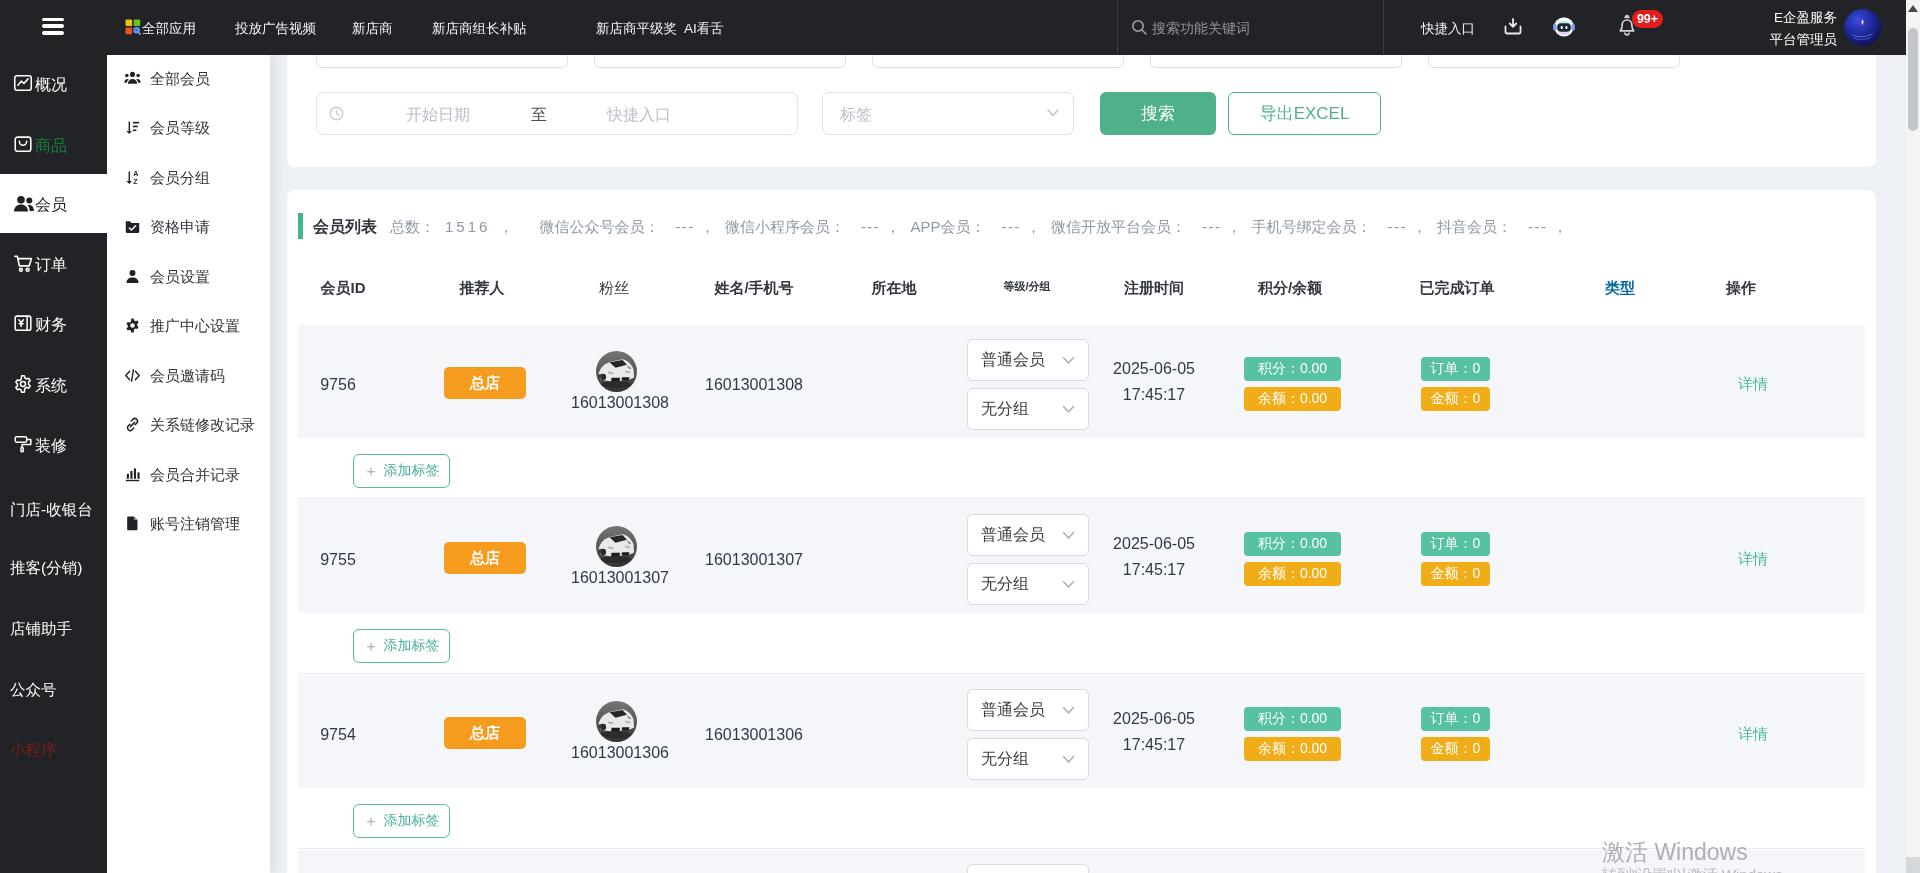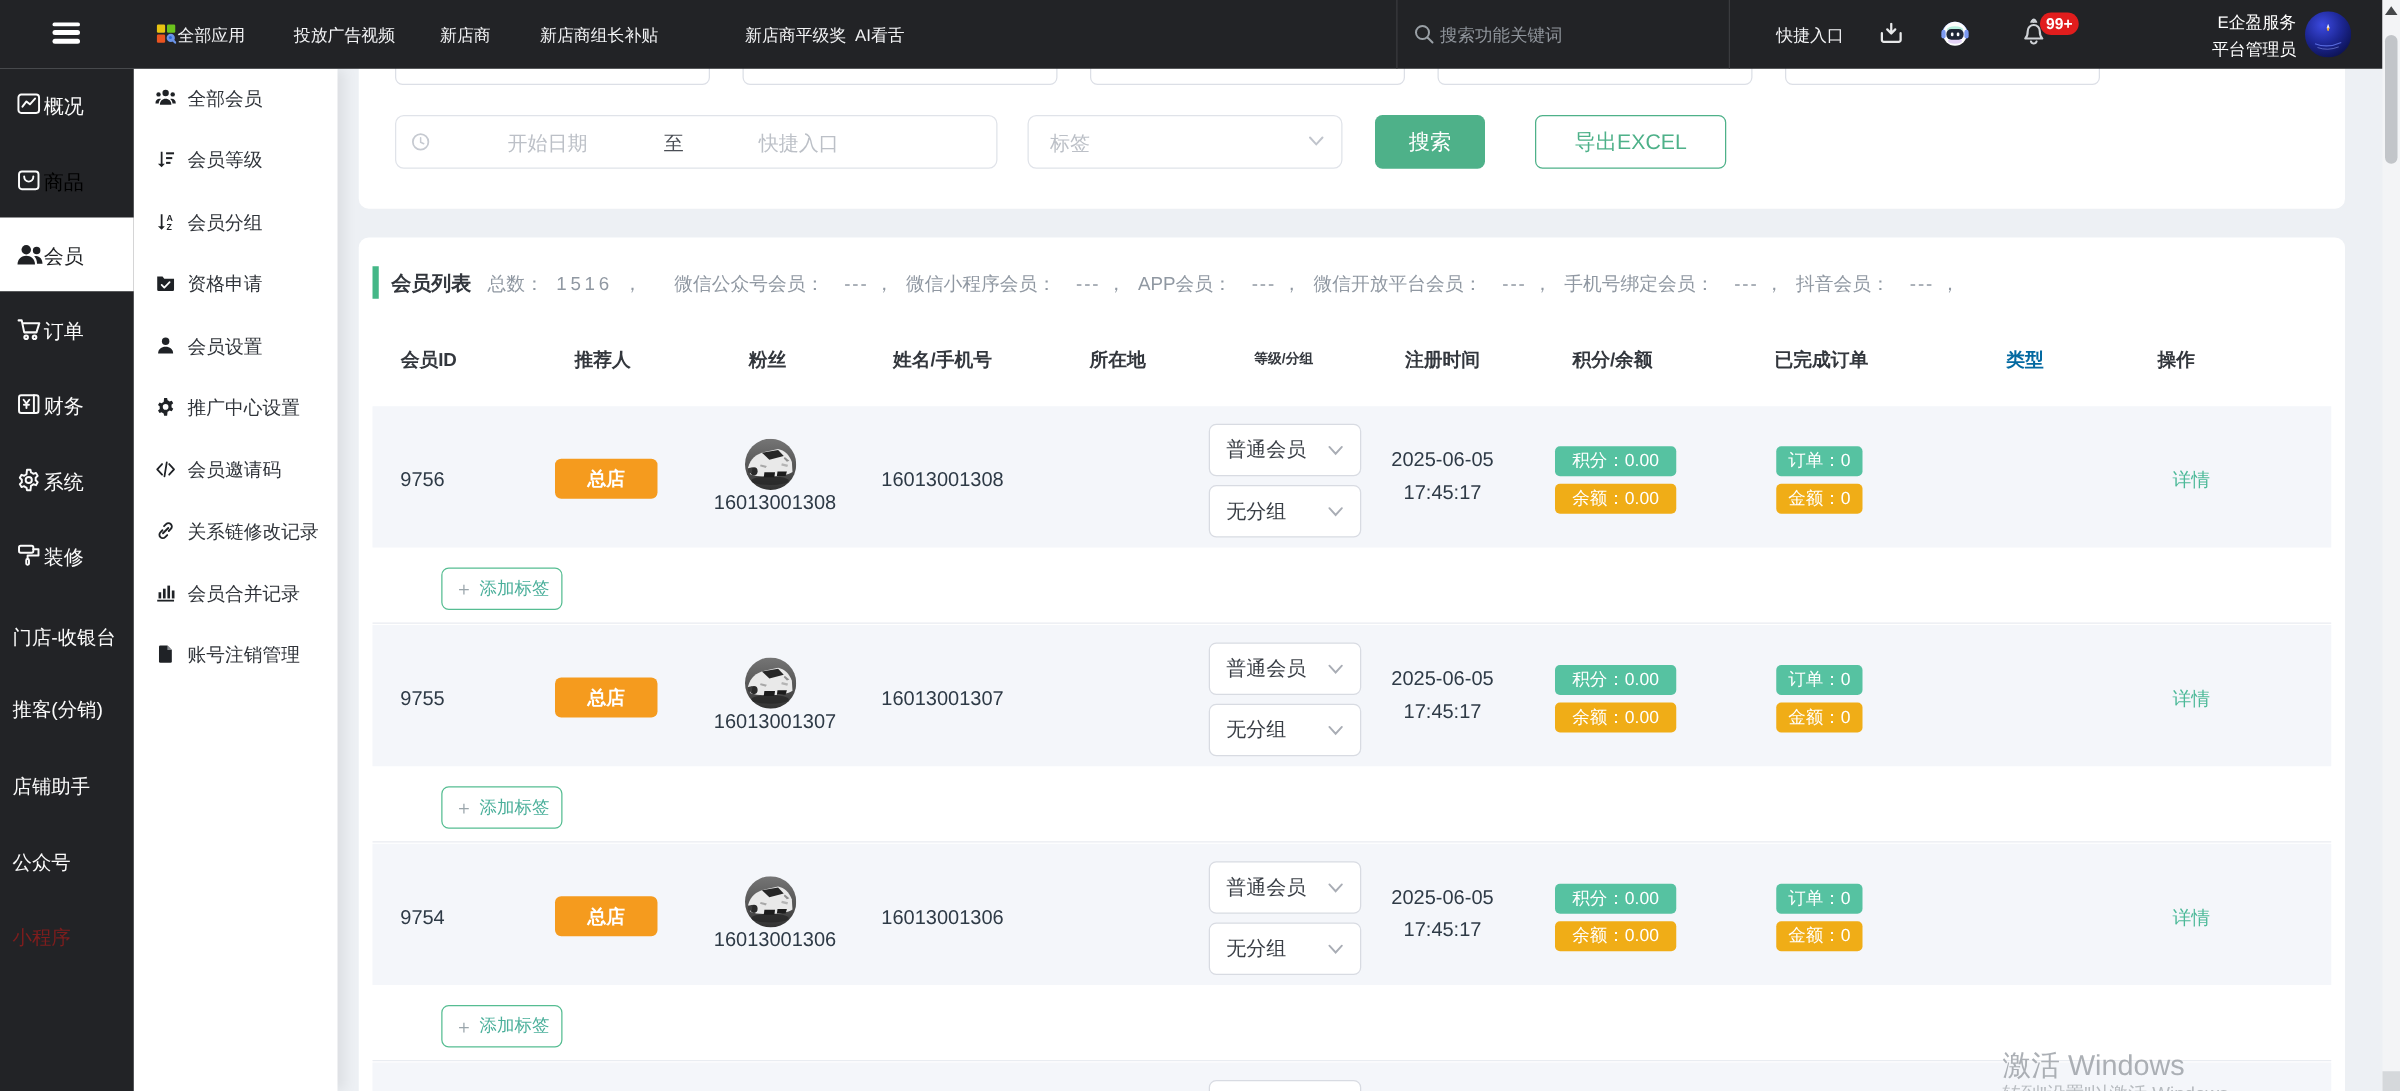--- a/index.html
+++ b/index.html
@@ -22,29 +22,29 @@
     <path d="M7.5 4.2 V7.8 L10 9" fill="none" stroke="#c6cad1" stroke-width="1.2" stroke-linecap="round"></path>
   </svg>
 <div class="a tc" style="left:438px;top:105px;font-size:16px;color:#bcc0c7">开始日期</div>
 <div class="a tc" style="left:539px;top:105px;font-size:16px;color:#4a4e55">至</div>
 <div class="a tc" style="left:639px;top:105px;font-size:16px;color:#bcc0c7">快捷入口</div>
 <div class="a" style="left:822px;top:92px;width:252px;height:43px;background:#fff;border:1px solid #e0e3e9;border-radius:7px"></div>
 <div class="a" style="left:840px;top:105px;font-size:16px;color:#bcc0c7">标签</div>
 <svg class="a" style="left:1046px;top:108px" width="14" height="10" viewBox="0 0 14 10">
     <path d="M2 2 L7 7.5 L12 2" fill="none" stroke="#c0c4cc" stroke-width="1.6" stroke-linecap="round"></path>
   </svg>
-<div class="a ctr" style="left:1100px;top:92px;width:88px;height:43px;background:#4eb189;border-radius:6px;color:#fff;font-size:17px">搜索</div>
+<div class="a ctr" style="left:1100px;top:92px;width:116px;height:43px;background:#4eb189;border-radius:6px;color:#fff;font-size:17px">搜索</div>
 <div class="a ctr" style="left:1228px;top:92px;width:153px;height:43px;background:#fff;border:1px solid #4eb189;border-radius:6px;color:#4eb189;font-size:17px">导出EXCEL</div>
 <div class="a" style="left:287px;top:190px;width:1589px;height:690px;background:#fff;border-radius:8px 8px 0 0"></div>
 <div class="a" style="left:298px;top:213px;width:5px;height:26px;background:#44b787"></div>
 <div class="a" style="left:313px;top:217px;font-size:16px;font-weight:bold;color:#32363c">会员列表</div>
 <div class="a" style="left:390px;top:218px;font-size:15px;color:#9098a2;white-space:nowrap"><span>总数：</span><span style="letter-spacing:3px;margin:0 8px 0 10px">1516</span><span style="margin-right:26px">，</span><span style="margin-right:16px">微信公众号会员：</span><span style="letter-spacing:1.5px;margin-right:5px">---</span><span style="margin-right:10px">，</span><span style="margin-right:16px">微信小程序会员：</span><span style="letter-spacing:1.5px;margin-right:5px">---</span><span style="margin-right:10px">，</span><span style="margin-right:16px">APP会员：</span><span style="letter-spacing:1.5px;margin-right:5px">---</span><span style="margin-right:10px">，</span><span style="margin-right:16px">微信开放平台会员：</span><span style="letter-spacing:1.5px;margin-right:5px">---</span><span style="margin-right:10px">，</span><span style="margin-right:16px">手机号绑定会员：</span><span style="letter-spacing:1.5px;margin-right:5px">---</span><span style="margin-right:10px">，</span><span style="margin-right:16px">抖音会员：</span><span style="letter-spacing:1.5px;margin-right:5px">---</span><span style="margin-right:10px">，</span></div>
 <div class="a tc" style="left:343px;top:279px;font-size:15px;font-weight:bold;color:#33373d">会员ID</div>
 <div class="a tc" style="left:482px;top:279px;font-size:15px;font-weight:bold;color:#33373d">推荐人</div>
-<div class="a tc" style="left:614px;top:279px;font-size:15px;font-weight:bold;color:#33373d">粉丝</div>
+<div class="a tc" style="left:614px;top:279px;font-size:15px;font-weight:normal;color:#33373d">粉丝</div>
 <div class="a tc" style="left:754px;top:279px;font-size:15px;font-weight:bold;color:#33373d">姓名/手机号</div>
 <div class="a tc" style="left:894px;top:279px;font-size:15px;font-weight:bold;color:#33373d">所在地</div>
 <div class="a tc" style="left:1027px;top:279px;font-size:11px;font-weight:bold;color:#33373d">等级/分组</div>
 <div class="a tc" style="left:1154px;top:279px;font-size:15px;font-weight:bold;color:#33373d">注册时间</div>
 <div class="a tc" style="left:1290px;top:279px;font-size:15px;font-weight:bold;color:#33373d">积分/余额</div>
 <div class="a tc" style="left:1457px;top:279px;font-size:15px;font-weight:bold;color:#33373d">已完成订单</div>
 <div class="a tc" style="left:1620px;top:279px;font-size:15px;font-weight:bold;color:#0369a1">类型</div>
 <div class="a tc" style="left:1741px;top:279px;font-size:15px;font-weight:bold;color:#33373d">操作</div>
 <div class="a" style="left:298px;top:325px;width:1567px;height:113px;background:#f4f6fa"></div>
 <div class="a tc" style="left:338px;top:376px;font-size:16px;color:#2e3a46">9756</div>
@@ -275,21 +275,21 @@
 <div class="a" style="left:0;top:174px;width:107px;height:59px;background:#fff;z-index:7"></div>
 <div class="a" style="left:12px;top:72px;z-index:8;line-height:0"><svg width="22" height="22" viewBox="0 0 24 24">
       <rect x="3" y="4" width="18" height="16" rx="2.5" fill="none" stroke="#fbfbfb" stroke-width="1.7" stroke-linecap="round" stroke-linejoin="round"></rect>
       <path d="M6.5 14.5 L10 10 L13 12.5 L17.5 7.5" fill="none" stroke="#fbfbfb" stroke-width="1.7" stroke-linecap="round" stroke-linejoin="round"></path>
     </svg></div>
 <div class="a" style="left:35px;top:75px;font-size:16px;color:#fbfbfb;z-index:8">概况</div>
 <div class="a" style="left:12px;top:133px;z-index:8;line-height:0"><svg width="22" height="22" viewBox="0 0 24 24">
       <rect x="3.5" y="4.5" width="17" height="15.5" rx="2.5" fill="none" stroke="#fbfbfb" stroke-width="1.7" stroke-linecap="round" stroke-linejoin="round"></rect>
       <path d="M8 9 a4 4.4 0 0 0 8 0" fill="none" stroke="#fbfbfb" stroke-width="1.7" stroke-linecap="round" stroke-linejoin="round"></path>
     </svg></div>
-<div class="a" style="left:35px;top:136px;font-size:16px;color:#000000;z-index:8">商品</div>
+<div class="a" style="left:35px;top:136px;font-size:16px;color:#15803d;z-index:8">商品</div>
 <div class="a" style="left:12px;top:192px;z-index:8;line-height:0"><svg width="24" height="24" viewBox="0 0 24 24" fill="#1f2124">
       <circle cx="9" cy="7.8" r="3.8"></circle>
       <path d="M2 19.5c0-4.6 3.4-7 7-7s7 2.4 7 7z"></path>
       <circle cx="17.3" cy="8.4" r="3"></circle>
       <path d="M16.8 12.7c3.2.3 5.2 2.6 5.2 6.3h-4.4c0-2.6-.7-4.7-2.3-6z"></path>
     </svg></div>
 <div class="a" style="left:35px;top:195px;font-size:16px;color:#1f2124;z-index:8">会员</div>
 <div class="a" style="left:12px;top:252px;z-index:8;line-height:0"><svg width="23" height="23" viewBox="0 0 24 24">
       <path d="M3 4.5 h2.6 l2.1 10 h10.2 l2.4-7.6 H6.3" fill="none" stroke="#fbfbfb" stroke-width="1.7" stroke-linecap="round" stroke-linejoin="round"></path>
       <circle cx="9.3" cy="18.6" r="1.5" fill="none" stroke="#fbfbfb" stroke-width="1.7" stroke-linecap="round" stroke-linejoin="round"></circle>

